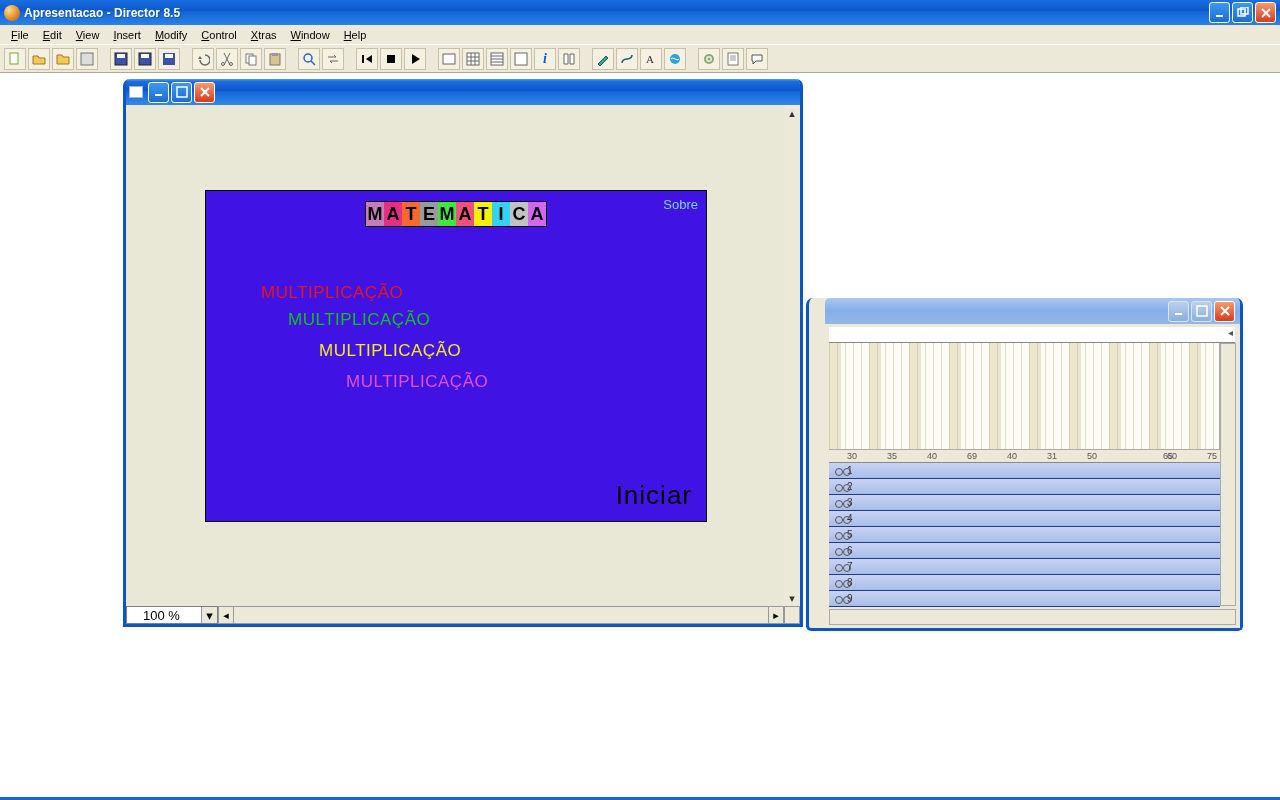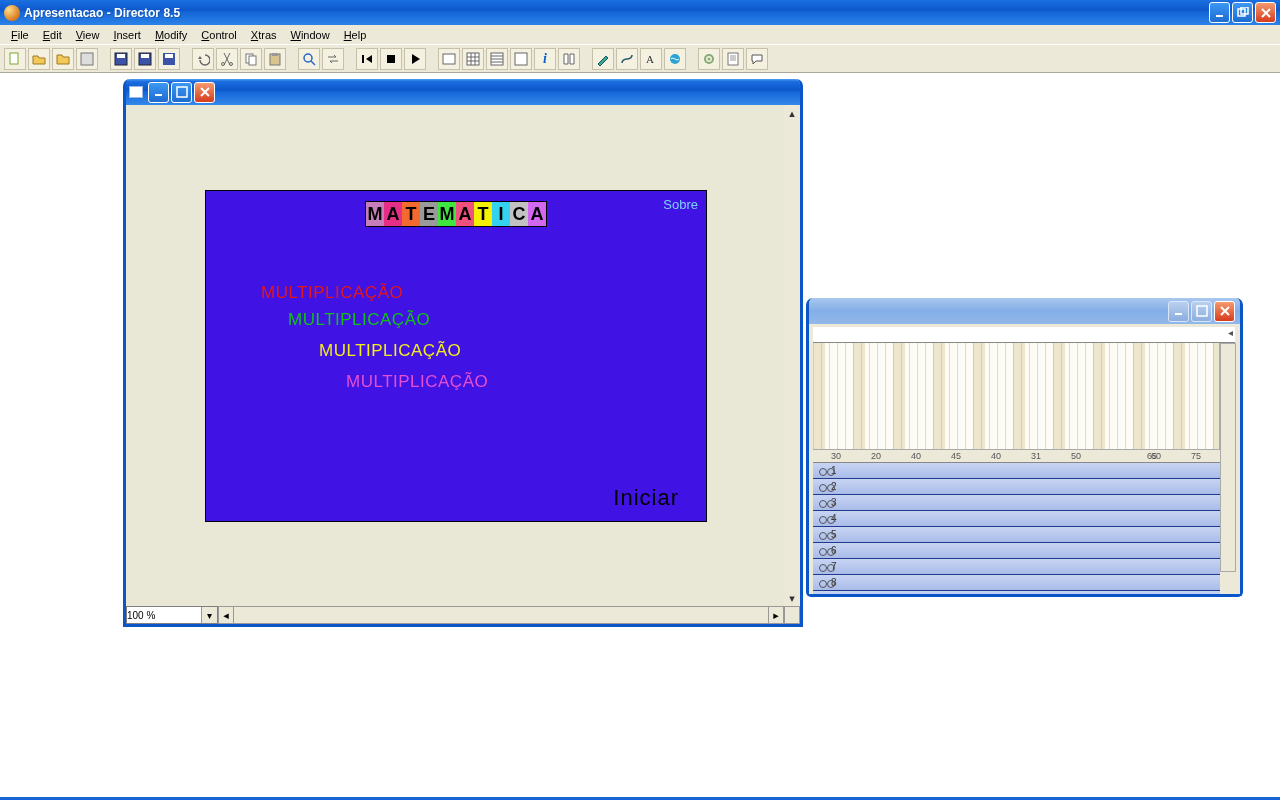--- a/index.html
+++ b/index.html
@@ -186,24 +186,24 @@
     color: #000;
   }
   .mul {
     position: absolute;
     font-family: Arial, sans-serif;
     font-size: 17px;
     letter-spacing: 0.5px;
   }
   .iniciar {
     position: absolute;
-    right: 27px;
+    right: 14px;
     bottom: 10px;
     font-family: Arial, sans-serif;
-    font-size: 22px;
+    font-size: 26px;
     color: #000;
     letter-spacing: 1px;
   }
   .vscroll {
     position: absolute;
     top: 0; right: 0; bottom: 18px;
     width: 16px;
     background: #ece9d8;
   }
   .vscroll .arrow { width: 16px; height: 16px; background: #ece9d8; display:flex;align-items:center;justify-content:center;color:#333; }
@@ -212,38 +212,39 @@
     left: 0; right: 0; bottom: 0;
     height: 18px;
     display: flex;
     background: #ece9d8;
   }
   .zoom-box {
     width: 92px;
     height: 18px;
     border: 1px solid #7f7f7f;
     background: #fff;
-    font-size: 10px;
-    padding-left: 0;
+    font-size: 13px;
+    padding-left: 16px;
     display: flex;
     align-items: center;
     justify-content: space-between;
   }
   .zoom-box .dd {
     width: 16px; height: 100%;
     background: #ece9d8;
     border-left: 1px solid #999;
     display:flex;align-items:center;justify-content:center;
   }
 
   
   #scoreWin {
     left: 806px; top: 225px;
-    width: 437px; height: 299px;
+    width: 437px; height: 333px;
     border-radius: 7px 7px 5px 5px;
+    padding-left: 16px;
   }
   #scoreWin .wbody { background: #ece9d8; }
   .score-top-strip {
     height: 16px;
     background: #fff;
     border-bottom: 1px solid #888;
     position: relative;
     margin: 3px 5px 0 4px;
   }
   .score-top-strip:after {
@@ -613,23 +614,23 @@
       </div>
     </div>
     <div class="wbody">
       <div class="score-top-strip"></div>
       <div class="timeline">
         <div class="cols"></div>
           <div class="grid"></div>
       </div>
       <div class="ruler" id="rulerRow">
           <span style="left: 18px;">30</span>
-          <span style="left: 58px;">20</span>
+          <span style="left: 58px;">35</span>
           <span style="left: 98px;">40</span>
-          <span style="left: 138px;">45</span>
+          <span style="left: 138px;">69</span>
           <span style="left: 178px;">40</span>
           <span style="left: 218px;">31</span>
           <span style="left: 258px;">50</span>
           <span style="left: 298px; margin-left: 36px;">65</span>
           <span style="left: 338px;">60</span>
           <span style="left: 378px;">75</span>
         </div>
       <div class="channels" id="channelsBox">
           <div class="chan-row">1</div>
           <div class="chan-row">2</div>

